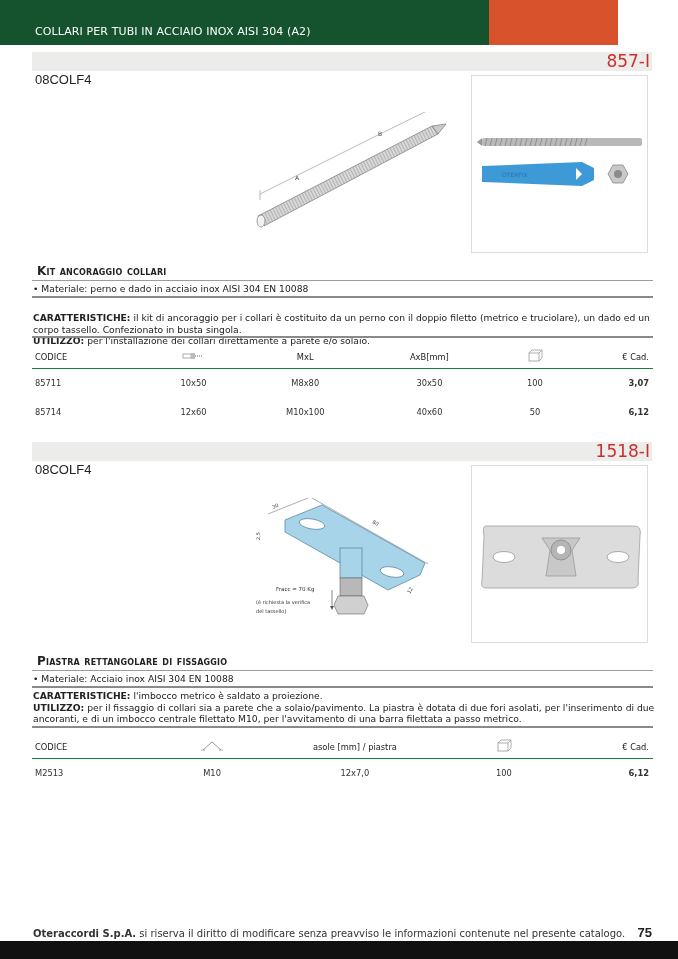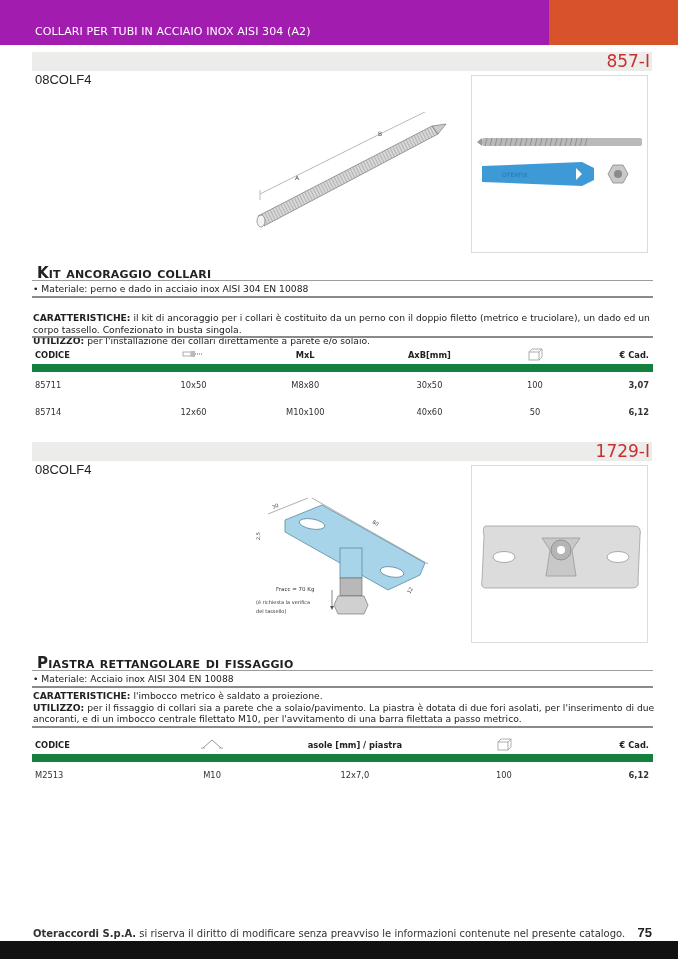--- a/index.html
+++ b/index.html
@@ -1,37 +1,37 @@
 <!DOCTYPE html>
 <html><head>
   <meta charset="utf-8">
   <style>
     * { box-sizing: border-box; margin: 0; padding: 0; }
     html, body { width: 678px; height: 959px; background: #ffffff; overflow: hidden; }
     body { position: relative; font-family: "Liberation Sans", sans-serif; color: #1a1a1a; }
 
-    .topbar { position: absolute; left: 0; top: 0; width: 678px; height: 45px; background: #a21caf; }
+    .topbar { position: absolute; left: 0; top: 0; width: 618px; height: 45px; background: #14532d; }
     .topbar .accent { position: absolute; right: 0; top: 0; width: 129px; height: 45px; background: #d8522c; }
     .topbar .title { position: absolute; left: 35px; top: 25px; font-size: 12px; color: #ffffff; letter-spacing: 0.1px; font-family: "DejaVu Sans", sans-serif; font-size: 11px; }
 
     .code-band { position: absolute; left: 32px; width: 620px; height: 19px; background: #ececeb; }
     .code-band .art { position: absolute; right: 2px; top: -1px; font-size: 17px; color: #c8302e; font-family: "DejaVu Sans", sans-serif; }
     .catcode { position: absolute; left: 35px; font-size: 13px; color: #222; font-family: "Liberation Sans", sans-serif; }
 
     .photo-box { position: absolute; left: 471px; width: 177px; height: 178px; border: 1px solid #dcdcdc; background: #fff; }
     .drawing { position: absolute; }
 
-    .sec-title { position: absolute; left: 37px; font-size: 15px; font-weight: bold; color: #222; font-variant: small-caps; font-family: "DejaVu Sans", sans-serif; letter-spacing: 0.2px; }
+    .sec-title { position: absolute; left: 37px; font-size: 12px; font-weight: bold; color: #222; font-variant: small-caps; font-family: "DejaVu Sans", sans-serif; letter-spacing: 0.2px; }
     .hr { position: absolute; left: 32px; width: 621px; height: 1px; background: #9c9c9c; }
     .hr.thick { height: 2px; background: #8a8a8a; }
     .txt { position: absolute; left: 33px; width: 625px; font-size: 9.2px; line-height: 11.5px; color: #222; font-family: "DejaVu Sans", sans-serif; }
     .txt b { font-weight: bold; }
 
     table.spec { position: absolute; left: 32px; width: 621px; border-collapse: collapse; font-family: "DejaVu Sans", sans-serif; font-size: 8.3px; color: #333; }
-    table.spec th { font-weight: bold; height: 22px; vertical-align: middle; color: #222; border-bottom: 8px solid #15803d; }
+    table.spec th { font-weight: normal; height: 22px; vertical-align: middle; color: #222; border-bottom: 1px solid #15803d; }
     table.spec td { height: 29px; vertical-align: middle; }
     table.spec tr.shade td { background: #efefef; }
     .l { text-align: left; padding-left: 3px; }
     .c { text-align: center; }
     .r { text-align: right; padding-right: 4px; }
     .b { font-weight: bold; margin-top: 44px; }
 
     .footer-text { position: absolute; left: 33px; top: 928px; font-size: 10px; color: #333; font-family: "DejaVu Sans", sans-serif; }
     .footer-text b { font-weight: bold; }
     .page-num { position: absolute; right: 26px; top: 925px; font-size: 13px; font-weight: bold; color: #222; text-align: center; }
@@ -158,21 +158,21 @@
       <td class="c">12x60</td>
       <td class="c">M10x100</td>
       <td class="c">40x60</td>
       <td class="c">50</td>
       <td class="r b">6,12</td>
     </tr>
   </tbody>
 </table>
 
 <div class="code-band" style="top:442px;">
-  <div class="art">1729-I</div>
+  <div class="art">1518-I</div>
 </div>
 <div class="catcode" style="top:462px;">08COLF4</div>
 
 <svg class="drawing" style="left:240px; top:490px;" width="200" height="140">
   <line x1="28" y1="24" x2="68" y2="8" stroke="#777" stroke-width="0.6"></line>
   <line x1="72" y1="8" x2="188" y2="74" stroke="#777" stroke-width="0.6"></line>
   <text x="33" y="19" font-size="5" fill="#444" font-family="DejaVu Sans, sans-serif" transform="rotate(-22 33 19)">30</text>
   <text x="132" y="33" font-size="5" fill="#444" font-family="DejaVu Sans, sans-serif" transform="rotate(28 132 33)">80</text>
   <text x="20" y="50" font-size="5" fill="#444" font-family="DejaVu Sans, sans-serif" transform="rotate(-90 20 50)">2,5</text>
   <text x="170" y="104" font-size="5" fill="#444" font-family="DejaVu Sans, sans-serif" transform="rotate(-60 170 104)">12</text>

